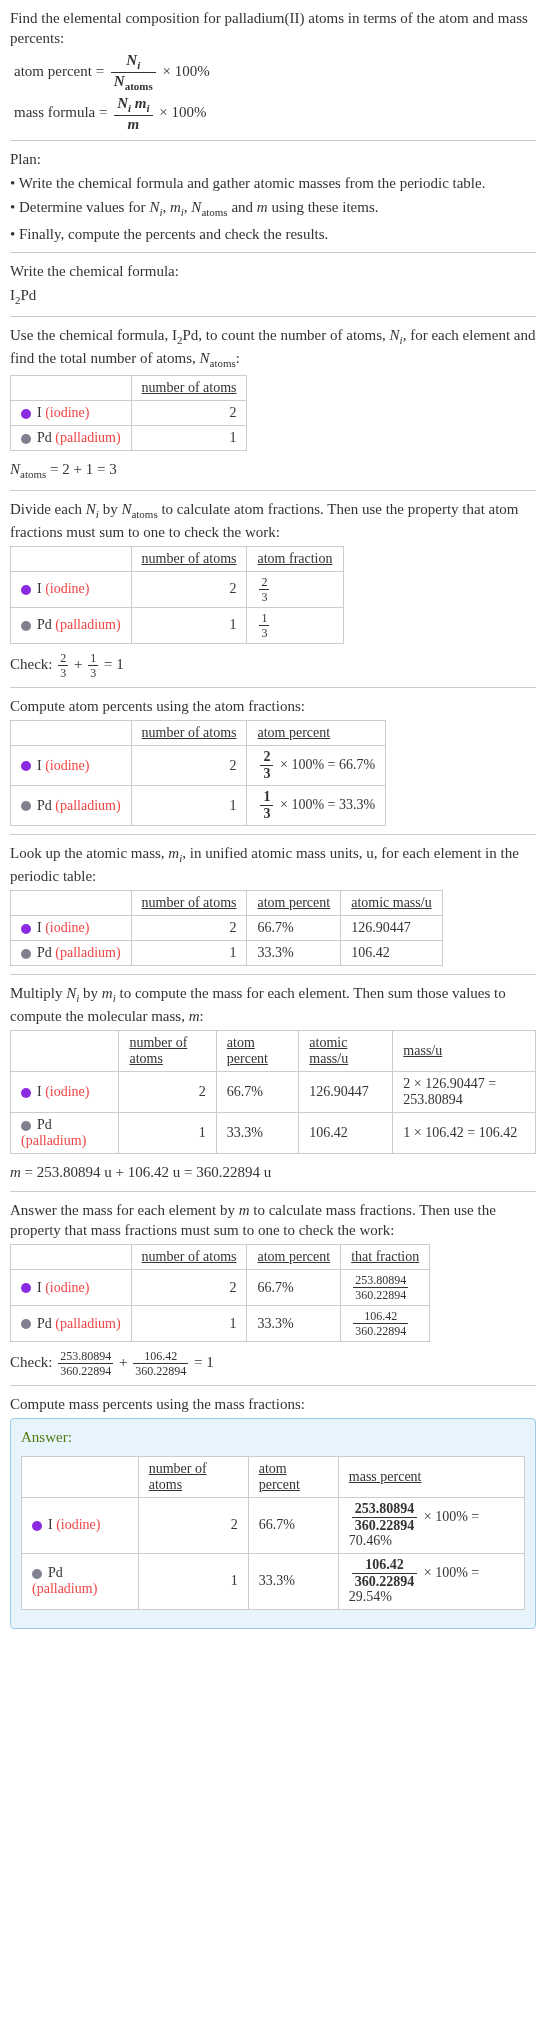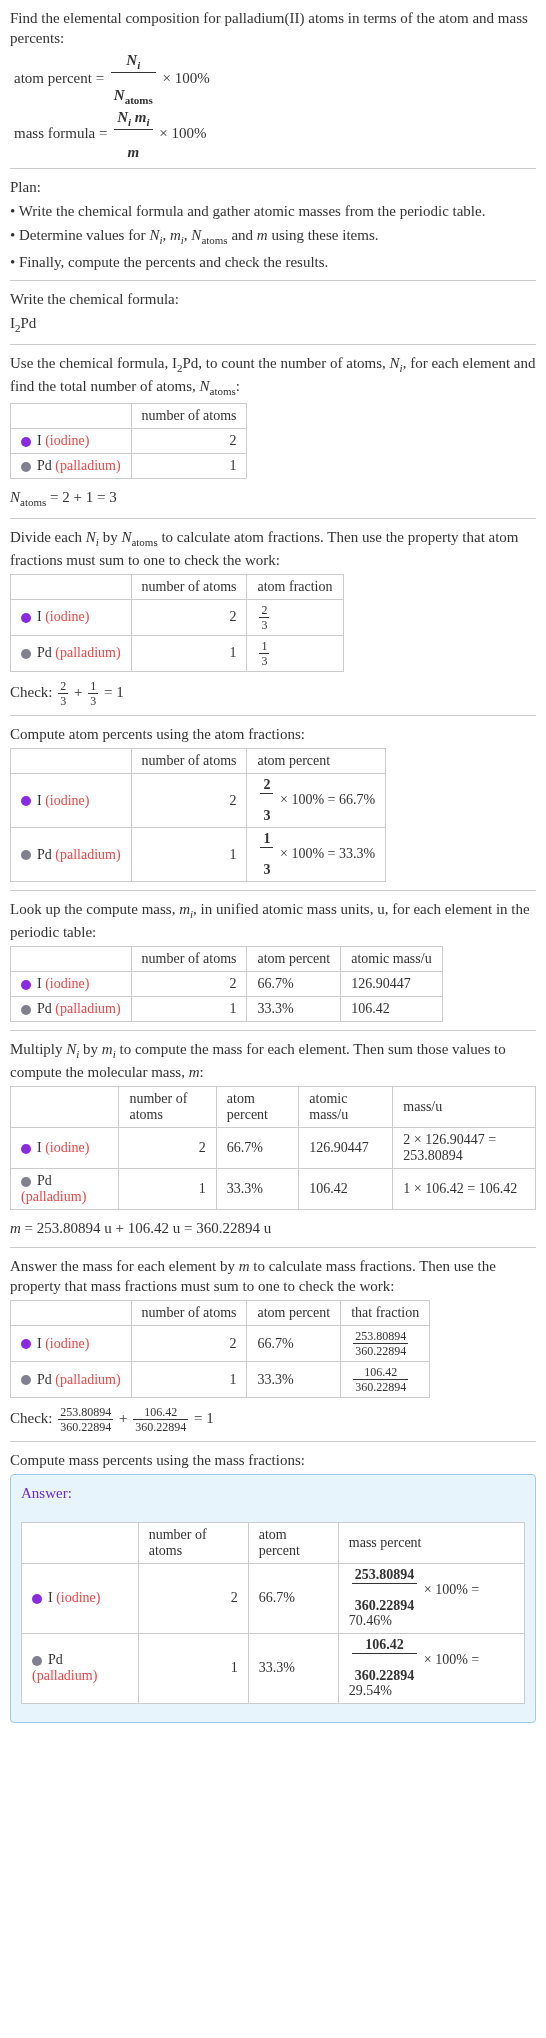--- a/index.html
+++ b/index.html
@@ -16,21 +16,21 @@
   .eq { margin: 2px 0 4px 4px; white-space: nowrap; }
   .frac {
     display: inline-block;
     vertical-align: middle;
     text-align: center;
     margin: 0 3px;
     line-height: 1;
     font-weight: bold;
   }
   .frac .num { display:block; border-bottom:1px solid #333; padding:0 3px 1px; }
-  .frac .den { display:block; padding:15px 3px 0; }
+  .frac .den { display:block; padding:1px 3px 0; }
   .sfrac {
     display: inline-block;
     vertical-align: middle;
     text-align: center;
     font-size: 12px;
     line-height: 1;
     margin: 0 2px;
   }
   .sfrac .num { display:block; border-bottom:1px solid #333; padding:0 2px 1px; }
   .sfrac .den { display:block; padding:1px 2px 0; }
@@ -48,40 +48,41 @@
   }
   table.data th, table.data td {
     border: 1px solid #ccc;
     padding: 4px 10px;
     vertical-align: middle;
     text-align: left;
   }
   table.data th {
     font-weight: normal;
     background: #fff;
+    text-decoration: underline;
   }
   table.data td.num-r {
     text-align: right;
   }
   .dot {
     display:inline-block;
     width:10px; height:10px;
     border-radius:50%;
     margin-right:6px;
     vertical-align: middle;
   }
   .dot-iodine { background:#8a2be2; }
   .dot-pd { background:#808090; }
   .answer-box {
     border: 1px solid #9ccbe6;
     background: #e8f4fb;
     padding: 8px 10px 10px 10px;
     border-radius: 4px;
   }
-  .answer-box .label { color:#6d28d9; margin-bottom:18px; }
+  .answer-box .label { color:#4d7c0f; margin-bottom:8px; }
   .answer-box table.data { background:#fff; }
   .nowrap { white-space: nowrap; }
 </style>
 </head>
 <body>
 
 <p>Find the elemental composition for palladium(II) atoms in terms of the atom and mass percents:</p>
 <div class="eq">
   <span>atom percent =</span>
   <span class="frac">
@@ -186,21 +187,21 @@
     <td><span class="dot dot-pd"></span><span>Pd </span><span class="gray">(palladium)</span></td>
     <td class="num-r">1</td>
     <td class="nowrap"><span class="frac"><span class="num">1</span><span class="den">3</span></span><span> × 100% = 33.3%</span></td>
   </tr>
 </tbody>
   </table>
 
 <hr class="sep">
 
 <p>
-  <span>Look up the compute mass, </span><i>m<sub>i</sub></i><span>, in unified atomic mass units, u, for each element in the periodic table:</span>
+  <span>Look up the atomic mass, </span><i>m<sub>i</sub></i><span>, in unified atomic mass units, u, for each element in the periodic table:</span>
 </p>
 <table class="data">
   <tbody>
       <tr>
     <th></th>
     <th>number of atoms</th>
     <th>atom percent</th>
     <th>atomic mass/u</th>
   </tr>
   <tr>

